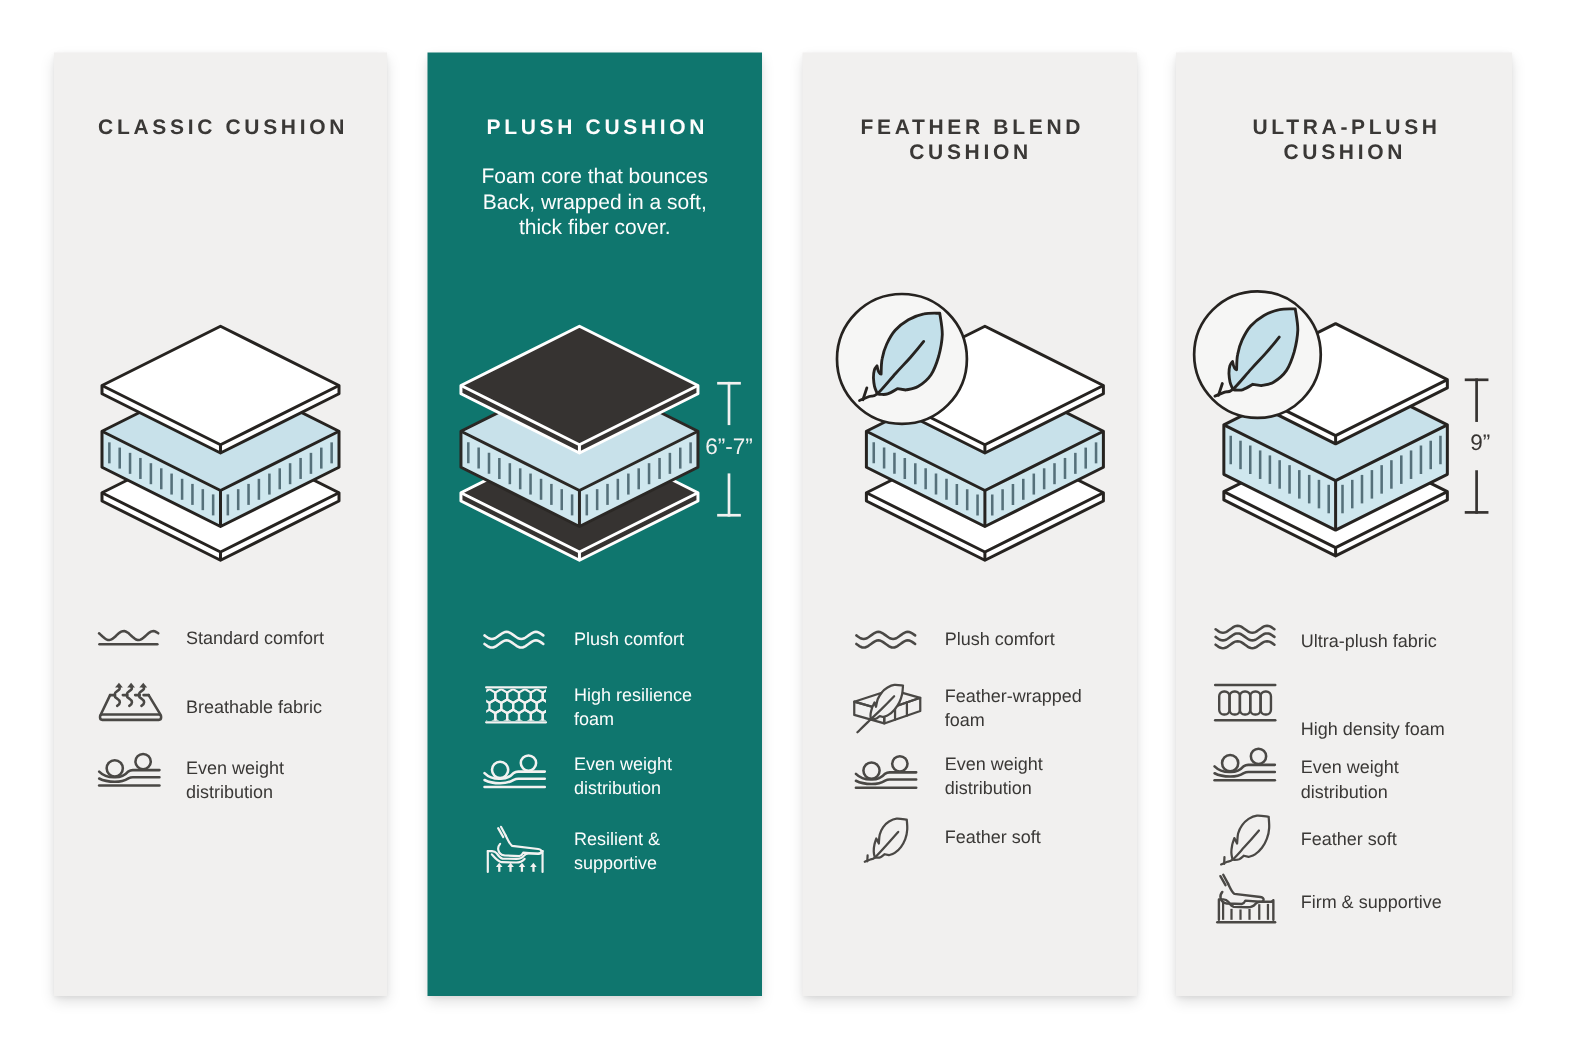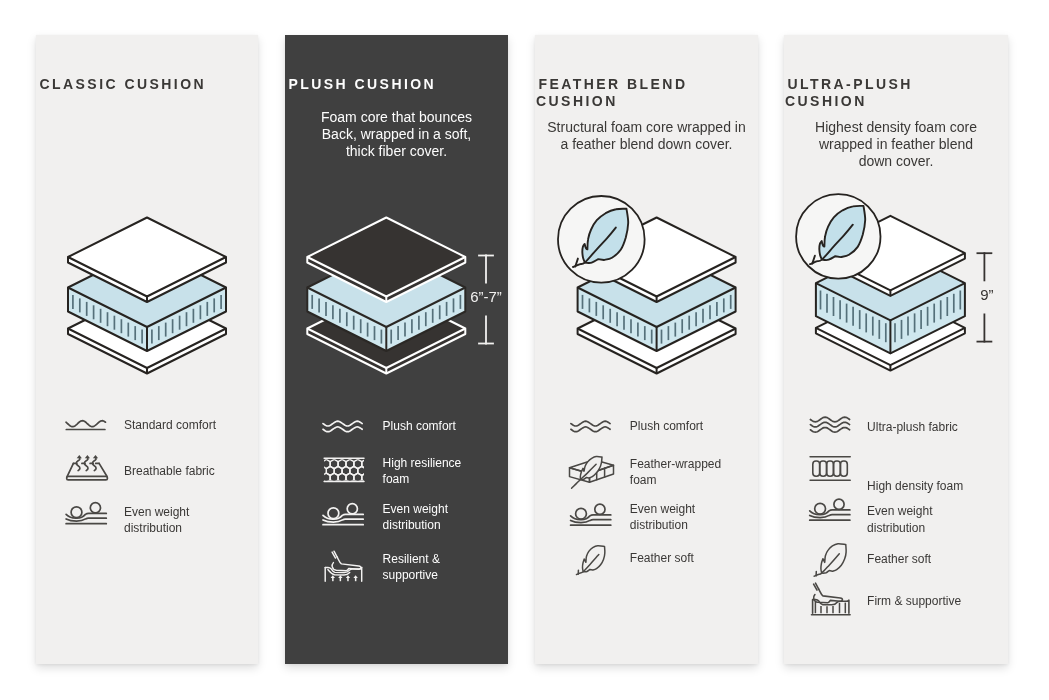--- a/index.html
+++ b/index.html
@@ -1,20 +1,20 @@
 <!DOCTYPE html>
 <html><head><meta charset="utf-8">
 <style>
 html,body{margin:0;padding:0;background:#ffffff;width:1049px;height:700px;overflow:hidden}
 *{box-sizing:border-box}
 body{font-family:"Liberation Sans",sans-serif;-webkit-font-smoothing:antialiased}
 .card{position:absolute;top:35px;height:629px;background:#f1f0ef;
 box-shadow:0 4px 9px rgba(0,0,0,.13),0 1px 3px rgba(0,0,0,.06);color:#3a3836}
-.card.dark{background:#404040;color:#fdfdfd}
-.ttl{position:absolute;top:41.4px;left:1px;right:0;font-weight:bold;
+.card.dark{background:#0f766e;color:#fdfdfd}
+.ttl{position:absolute;top:41.4px;left:1px;right:0;text-align:center;font-weight:bold;
 font-size:14px;line-height:16.6px;letter-spacing:2.45px;white-space:nowrap;text-indent:2.45px}
 .bdy{position:absolute;top:74.0px;left:-6px;right:-6px;text-align:center;font-size:14px;line-height:17px}
 .card:nth-child(3) .bdy,.card:nth-child(4) .bdy{top:83.6px}
 .art{position:absolute;left:0;top:0}
 .ft{position:absolute;font-size:12px;line-height:16.3px}
 </style></head>
 <body>
 <div class="card" style="left:36px;width:222px">
     <div class="ttl">CLASSIC CUSHION</div>
     <svg class="art" width="222" height="629" viewBox="36 35 222 629">
@@ -193,21 +193,20 @@
         </g>
       </g>
     </svg>
     <div class="ft" style="left:97.6px;top:383.1px">Plush comfort</div>
     <div class="ft" style="left:97.6px;top:420.2px">High resilience<br>foam</div>
     <div class="ft" style="left:97.6px;top:465.7px">Even weight<br>distribution</div>
     <div class="ft" style="left:97.6px;top:515.8px">Resilient &amp;<br>supportive</div>
   </div>
 <div class="card" style="left:535px;width:223px">
     <div class="ttl">FEATHER BLEND<br>CUSHION</div>
-    <div class="bdy">Structural foam core wrapped in<br>a feather blend down cover.</div>
     <svg class="art" width="223" height="629" viewBox="535 35 223 629">
       <polygon points="656.6,289.0 735.6,328.5 735.6,334.0 656.6,373.5 577.6,334.0 577.6,328.5" fill="#ffffff" stroke="#262320" stroke-width="2.0" stroke-linejoin="round"></polygon>
       <polyline points="577.6,328.5 656.6,368.0 735.6,328.5" fill="none" stroke="#262320" stroke-width="2.0" stroke-linejoin="round"></polyline>
       <line x1="656.6" y1="368.0" x2="656.6" y2="373.5" stroke="#262320" stroke-width="2.0"></line>
       <polygon points="656.6,248.0 735.6,287.5 577.6,287.5 " fill="#c8e1ea" stroke="none"></polygon>
       <polygon points="577.6,287.5 656.6,327.0 735.6,287.5 656.6,248.0" fill="#c8e1ea" stroke="none"></polygon>
       <polygon points="577.6,287.5 656.6,327.0 656.6,351.0 577.6,311.5" fill="#cfe7ee" stroke="none"></polygon>
       <polygon points="656.6,327.0 735.6,287.5 735.6,311.5 656.6,351.0" fill="#cfe7ee" stroke="none"></polygon>
       <g stroke="#55707a" stroke-width="1.7">
         <line x1="582.5" y1="294.9" x2="582.5" y2="308.9"></line>
@@ -269,21 +268,20 @@
         <path d="M578.4,570.3 L578.2,574.2"></path>
       </g>
     </svg>
     <div class="ft" style="left:94.8px;top:383.1px">Plush comfort</div>
     <div class="ft" style="left:94.8px;top:420.7px">Feather-wrapped<br>foam</div>
     <div class="ft" style="left:94.8px;top:466.2px">Even weight<br>distribution</div>
     <div class="ft" style="left:94.8px;top:514.5px">Feather soft</div>
   </div>
 <div class="card" style="left:784px;width:224px">
     <div class="ttl">ULTRA-PLUSH<br>CUSHION</div>
-    <div class="bdy">Highest density foam core<br>wrapped in feather blend<br>down cover.</div>
     <svg class="art" width="224" height="629" viewBox="784 35 224 629">
       <polygon points="890.4,290.6 964.9,327.8 964.9,333.3 890.4,370.6 815.9,333.3 815.9,327.8" fill="#ffffff" stroke="#262320" stroke-width="2.0" stroke-linejoin="round"></polygon>
       <polyline points="815.9,327.8 890.4,365.1 964.9,327.8" fill="none" stroke="#262320" stroke-width="2.0" stroke-linejoin="round"></polyline>
       <line x1="890.4" y1="365.1" x2="890.4" y2="370.6" stroke="#262320" stroke-width="2.0"></line>
       <polygon points="890.4,245.9 964.9,283.2 815.9,283.2 " fill="#c8e1ea" stroke="none"></polygon>
       <polygon points="815.9,283.2 890.4,320.4 964.9,283.2 890.4,245.9" fill="#c8e1ea" stroke="none"></polygon>
       <polygon points="815.9,283.2 890.4,320.4 890.4,353.4 815.9,316.2" fill="#cfe7ee" stroke="none"></polygon>
       <polygon points="890.4,320.4 964.9,283.2 964.9,316.2 890.4,353.4" fill="#cfe7ee" stroke="none"></polygon>
       <g stroke="#55707a" stroke-width="1.7">
         <line x1="820.5" y1="290.5" x2="820.5" y2="309.5"></line>

